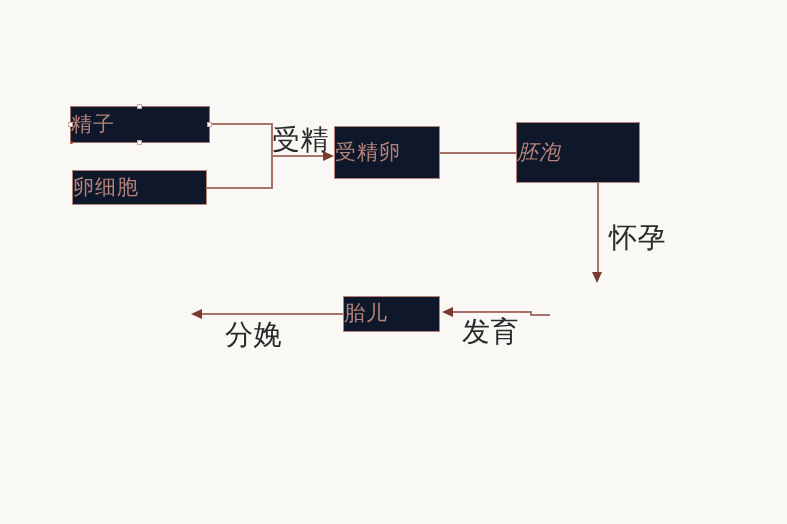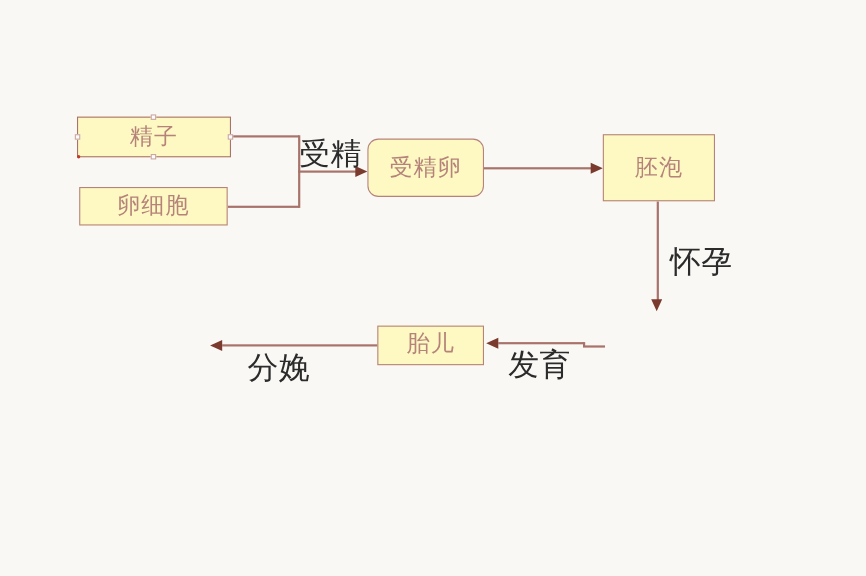--- a/index.html
+++ b/index.html
@@ -18,25 +18,25 @@
     width: 787px;
     height: 524px;
     background: #faf8f5;
   }
 
   
   .node {
     position: absolute;
     box-sizing: border-box;
     border: 1.6px solid #b5837a;
-    background: #fef9c3;
+    background: #0f172a;
     color: #b5837a;
     display: flex;
     align-items: center;
-    justify-content: center;
+    justify-content: flex-start;
     font-size: 21px;
     letter-spacing: 1px;
     line-height: 1;
     white-space: nowrap;
     font-family: "DejaVu Sans", "Liberation Sans", sans-serif;
   }
 
   
   .node.selected {
     border-color: #a8736a;
@@ -139,25 +139,25 @@
     <span class="handle h-s"></span>
     <span class="handle h-w"></span>
     <span class="handle h-e"></span>
     <span class="dot-red"></span>
   </div>
 
   <div class="node" style="left:72px; top:170px; width:135px; height:35px;">
     <span>卵细胞</span>
   </div>
 
-  <div class="node" style="left:334px; top:126px; width:106px; height:53px;border-radius:10px;">
+  <div class="node" style="left:334px; top:126px; width:106px; height:53px;">
     <span>受精卵</span>
   </div>
 
-  <div class="node" style="left:548px; top:122px; width:102px; height:61px;">
+  <div class="node" style="left:516px; top:122px; width:124px; height:61px;font-style:italic;">
     <span>胚泡</span>
   </div>
 
 
   <div class="node" style="left:343px; top:296px; width:97px; height:36px;font-family:Liberation Mono, monospace;">
     <span>胎儿</span>
   </div>
 
 
   <div class="edge-label" style="left:272px; top:126px;">受精</div>

